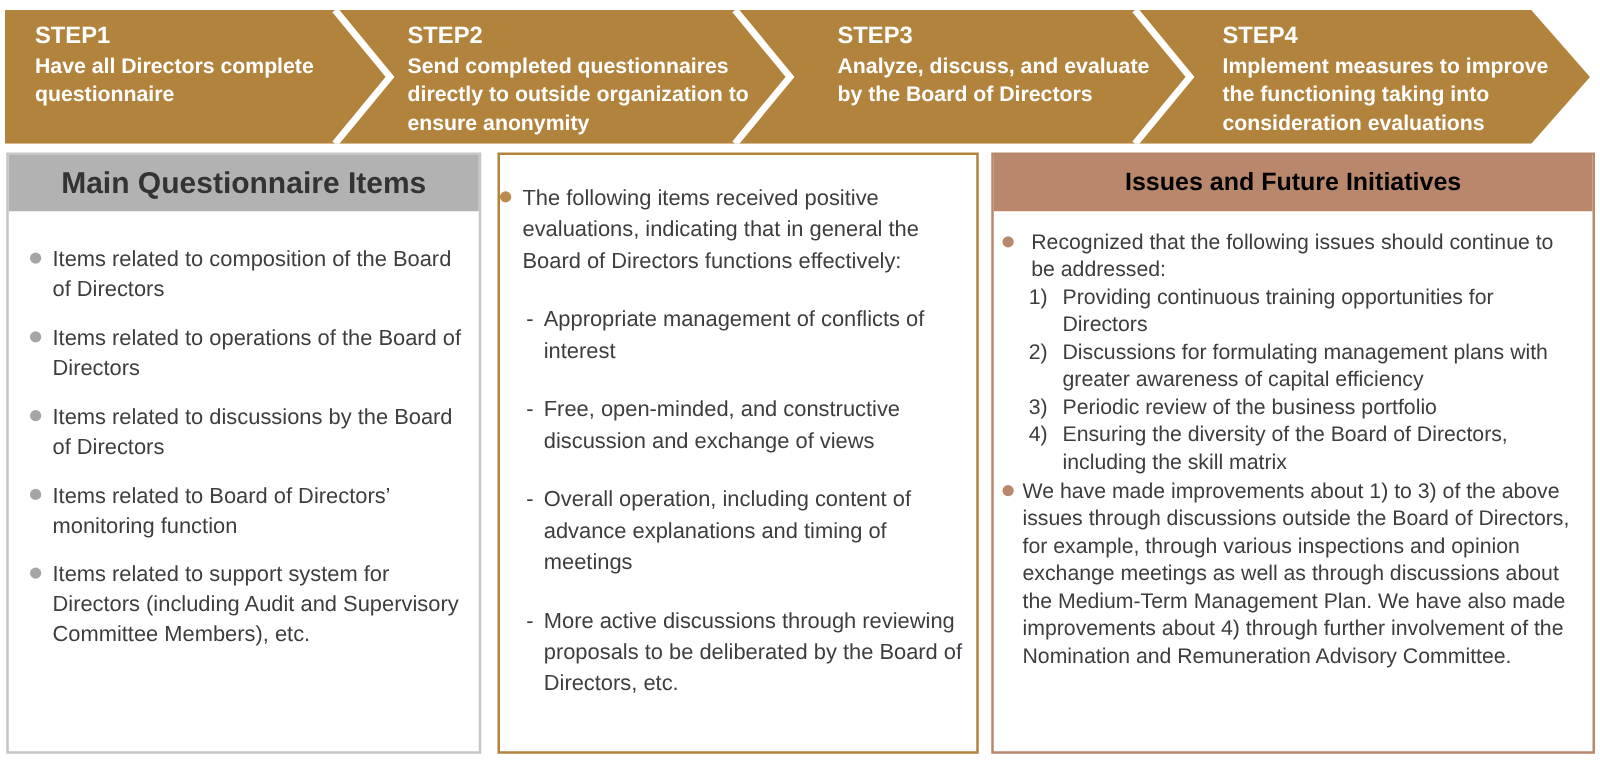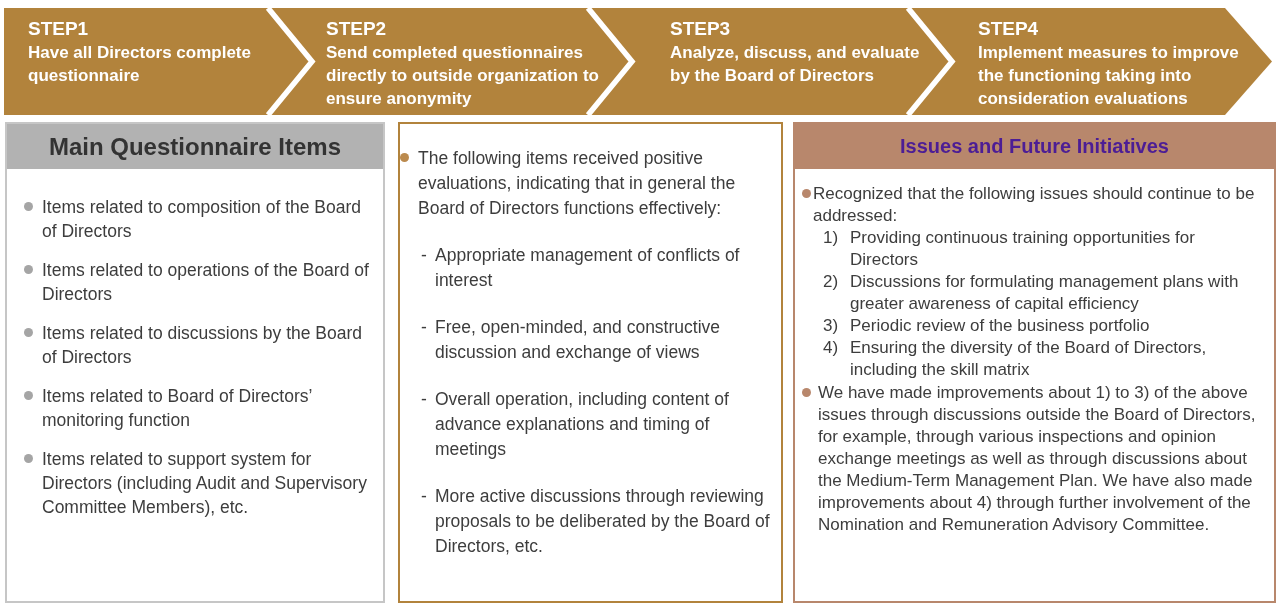--- a/index.html
+++ b/index.html
@@ -18,37 +18,37 @@
   .step3{left:666px;width:262px;}
   .step4{left:974px;width:264px;}
   
   .panel{position:absolute;top:122px;height:481px;background:#ffffff;box-sizing:border-box;}
   .panel-head{height:45px;display:flex;align-items:center;justify-content:center;font-weight:bold;}
   .panel1{left:5px;width:380px;border:2px solid #c6c6c6;}
   .panel1 .panel-head{background:#b2b2b2;color:#333333;font-size:24px;}
   .panel2{left:398px;width:385px;border:2px solid #b2833c;}
   .panel2 .panel-head{background:#b2833c;color:#ffffff;font-size:19px;}
   .panel3{left:793px;width:483px;border:2px solid #b8876c;}
-  .panel3 .panel-head{background:#b8876c;color:#4c1d95;font-size:20px;}
+  .panel3 .panel-head{background:#b8876c;color:#000000;font-size:20px;}
   .txt{color:#3d3d3d;}
   .dot{width:9px;height:9px;border-radius:50%;flex:none;margin-top:7px;}
   .dot-gray{background:#a5a5a5;}
   .dot-gold{background:#bb8a4e;}
   .dot-rosy{background:#b8876c;}
   
   .panel1 .panel-body{padding:26px 14px 0 17px;}
   .panel1 .li{display:flex;gap:9px;margin-bottom:15px;font-size:17.5px;line-height:24px;}
   
   .panel2 .panel-body{padding:22px 10px 0 0;font-size:17.5px;line-height:25px;}
   .panel2 .lead{display:flex;gap:9px;}
   .panel2 .dash-row{display:flex;margin-left:21px;margin-top:22px;}
   .panel2 .dash{width:14px;flex:none;}
   
   .panel3 .panel-body{padding:14px 12px 0 7px;font-size:17px;line-height:22px;}
-  .panel3 .lead{display:flex;gap:2px;}
+  .panel3 .lead{display:flex;gap:14px;}
   .panel3 .dot{margin-top:6px;}
   .panel3 .num-row{display:flex;margin-left:21px;}
   .panel3 .num{width:27px;flex:none;}
   .panel3 .bullet2{display:flex;gap:7px;margin-top:1px;justify-content:flex-end;}
 </style>
 </head>
 <body>
 
 <div class="stage">
 

